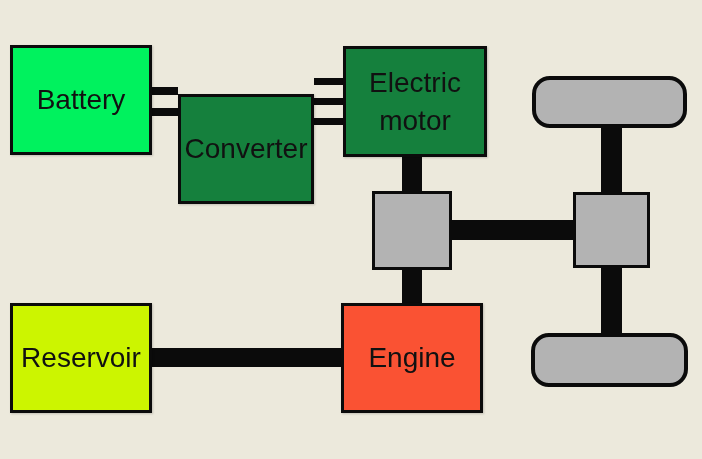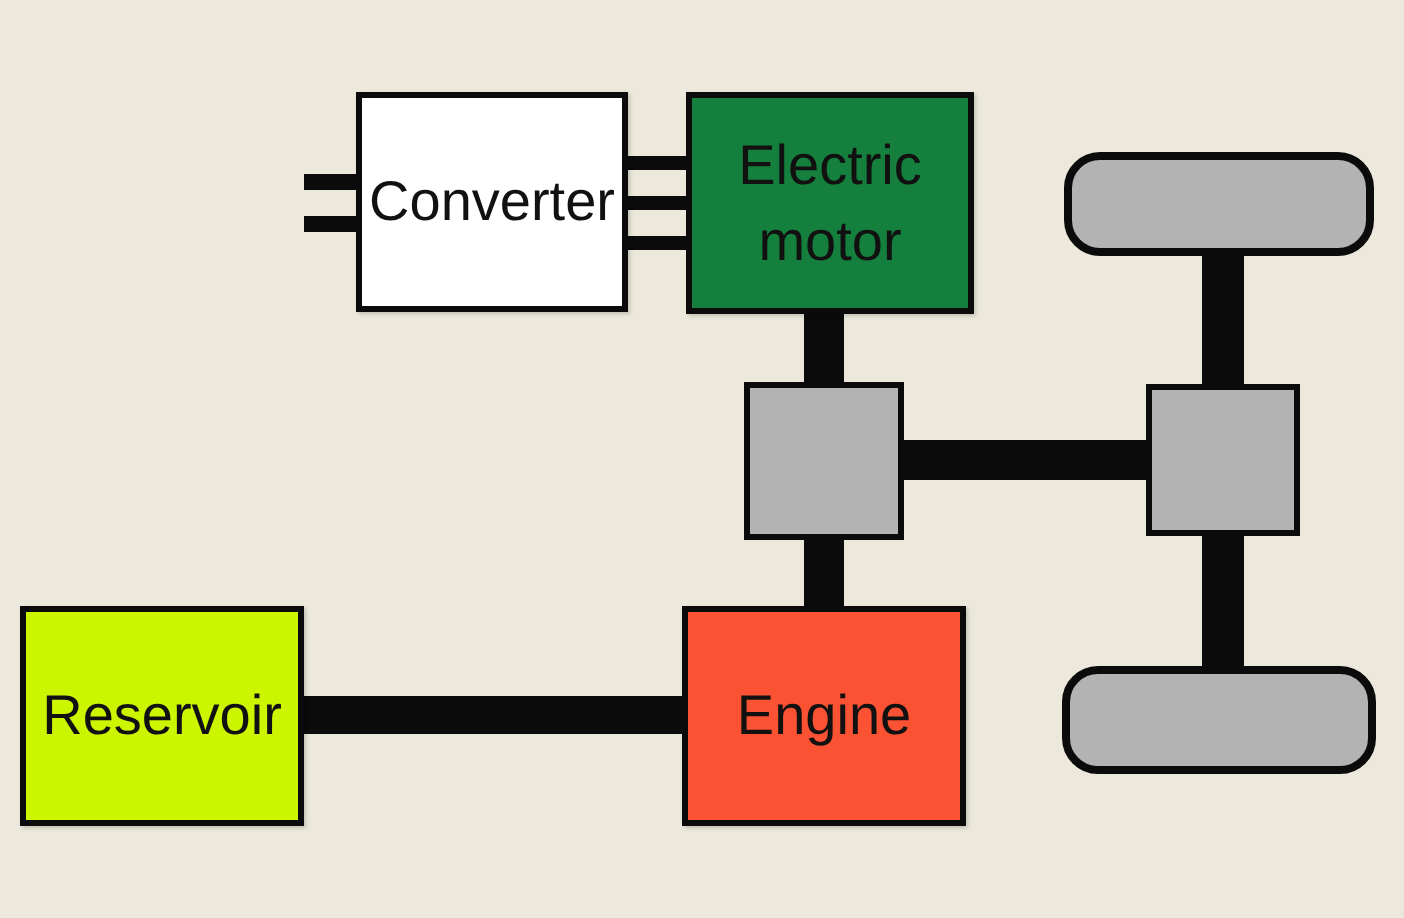--- a/index.html
+++ b/index.html
@@ -80,22 +80,25 @@
   <div class="bar c-ac-1" style="background: rgb(11, 11, 11);"></div>
   <div class="bar c-ac-2" style="background: rgb(11, 11, 11);"></div>
   <div class="bar c-ac-3" style="background: rgb(11, 11, 11);"></div>
   <div class="bar c-motor-shaft" style="background: rgb(11, 11, 11);"></div>
   <div class="bar c-engine-shaft" style="background: rgb(11, 11, 11);"></div>
   <div class="bar c-diff-shaft" style="background: rgb(11, 11, 11);"></div>
   <div class="bar c-fuel-line" style="background: rgb(11, 11, 11);"></div>
   <div class="bar c-axle-top" style="background: rgb(11, 11, 11);"></div>
   <div class="bar c-axle-bottom" style="background: rgb(11, 11, 11);"></div>
 
+  <div class="node n-battery" style="background: rgb(0, 242, 94);">
+    <span>Battery</span>
+  </div>
 
-  <div class="node n-converter" style="background: #ffffff;">
+  <div class="node n-converter" style="background: #15803d; margin-top: 48px;">
     <span>Converter</span>
   </div>
 
   <div class="node n-electric-motor" style="background: #15803d; justify-content: center;">
     <span>Electric motor</span>
   </div>
 
   <div class="node n-reservoir" style="background: rgb(204, 245, 0);">
     <span>Reservoir</span>
   </div>

